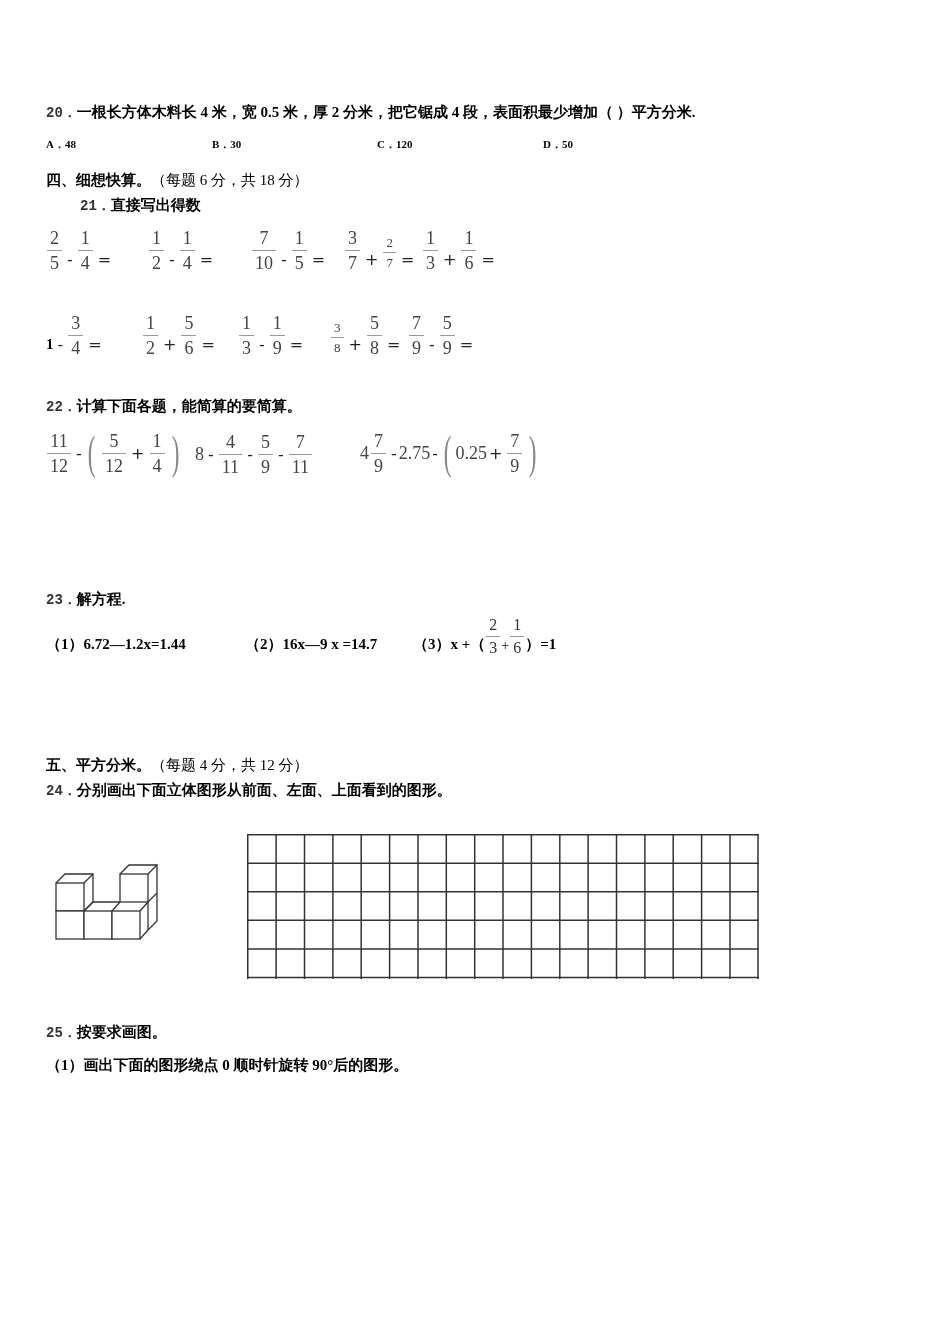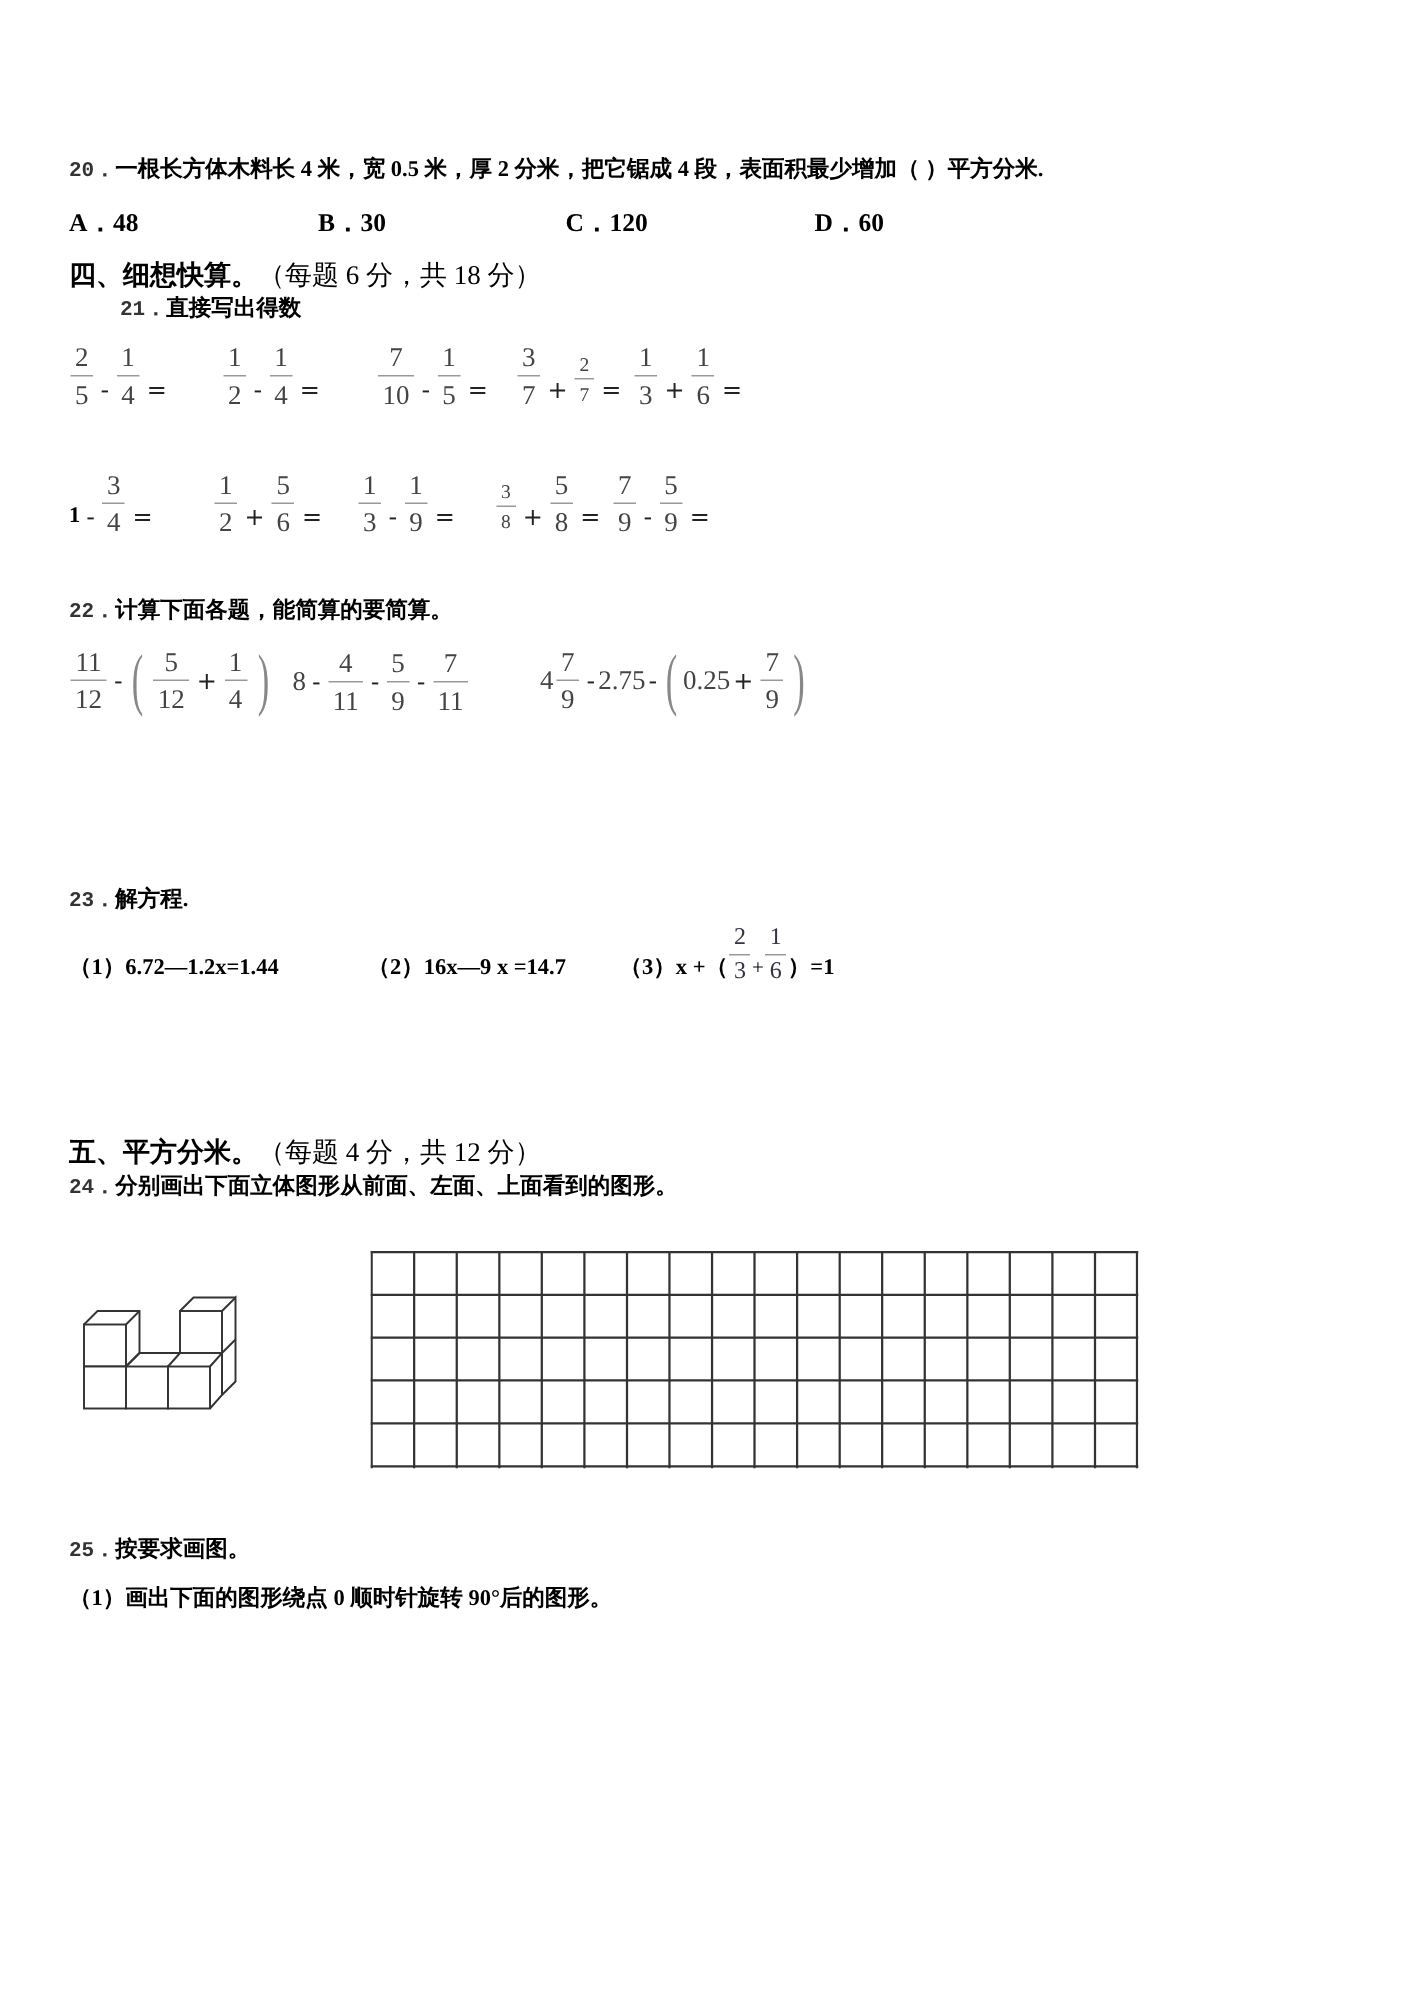--- a/index.html
+++ b/index.html
@@ -1,23 +1,23 @@
 <!DOCTYPE html>
 <html><head>
 <meta charset="utf-8">
 <style>
   html, body { margin: 0; padding: 0; background: #ffffff; }
   body { width: 950px; height: 1344px; position: relative; overflow: hidden;
          font-family: "Liberation Serif", "DejaVu Serif", serif; color: #000; }
   .abs { position: absolute; white-space: nowrap; }
   .q-text { font-size: 15px; font-weight: bold; }
   .q-num { font-weight: bold; font-family: "Liberation Mono", "DejaVu Sans Mono", monospace; font-size: 14px; color: #333; }
-  .section { font-size: 18px; font-weight: bold; }
+  .section { font-size: 15px; font-weight: bold; }
   .section .plain { font-weight: normal; }
-  .opt { font-size: 17px; font-weight: bold; }
+  .opt { font-size: 11px; font-weight: bold; }
 
   
   .expr { position: absolute; display: flex; align-items: center; font-family: "Liberation Serif", "DejaVu Serif", serif; color: #444; }
   .frac { display: inline-flex; flex-direction: column; align-items: center; margin: 0 3px; }
   .frac .num { font-size: 18px; line-height: 20px; padding: 0 3px; }
   .frac .bar { height: 1px; background: #999; align-self: stretch; margin: 2px 0; }
   .frac .den { font-size: 18px; line-height: 20px; padding: 0 3px; }
   .frac.small .num, .frac.small .den { font-size: 13px; line-height: 15px; }
   .op { font-size: 16px; margin: 18px 2px 0 2px; color: #222; font-family: "DejaVu Sans", sans-serif; }
   .op.mid { margin-top: 0; }
@@ -31,21 +31,21 @@
 </style>
 </head>
 <body>
 
 <div class="abs q-text" style="left:46px; top:103px;">
   <span class="q-num">20．</span><span>一根长方体木料长 4 米，宽 0.5 米，厚 2 分米，把它锯成 4 段，表面积最少增加（    ）平方分米.</span>
 </div>
 <div class="abs opt" style="left:46px; top:137px;"><span>A．</span><span>48</span></div>
 <div class="abs opt" style="left:212px; top:137px;"><span>B．</span><span>30</span></div>
 <div class="abs opt" style="left:377px; top:137px;"><span>C．</span><span>120</span></div>
-<div class="abs opt" style="left:543px; top:137px;"><span>D．</span><span>60</span></div>
+<div class="abs opt" style="left:543px; top:137px;"><span>D．</span><span>50</span></div>
 
 <div class="abs section" style="left:46px; top:171px;">
   <span>四、细想快算。</span><span class="plain">（每题 6 分，共 18 分）</span>
 </div>
 
 <div class="abs q-text" style="left:46px; top:196px;margin-left:34px;">
   <span class="q-num">21．</span><span>直接写出得数</span>
 </div>
 
 <div class="expr" style="left:44px; top:228px;">

